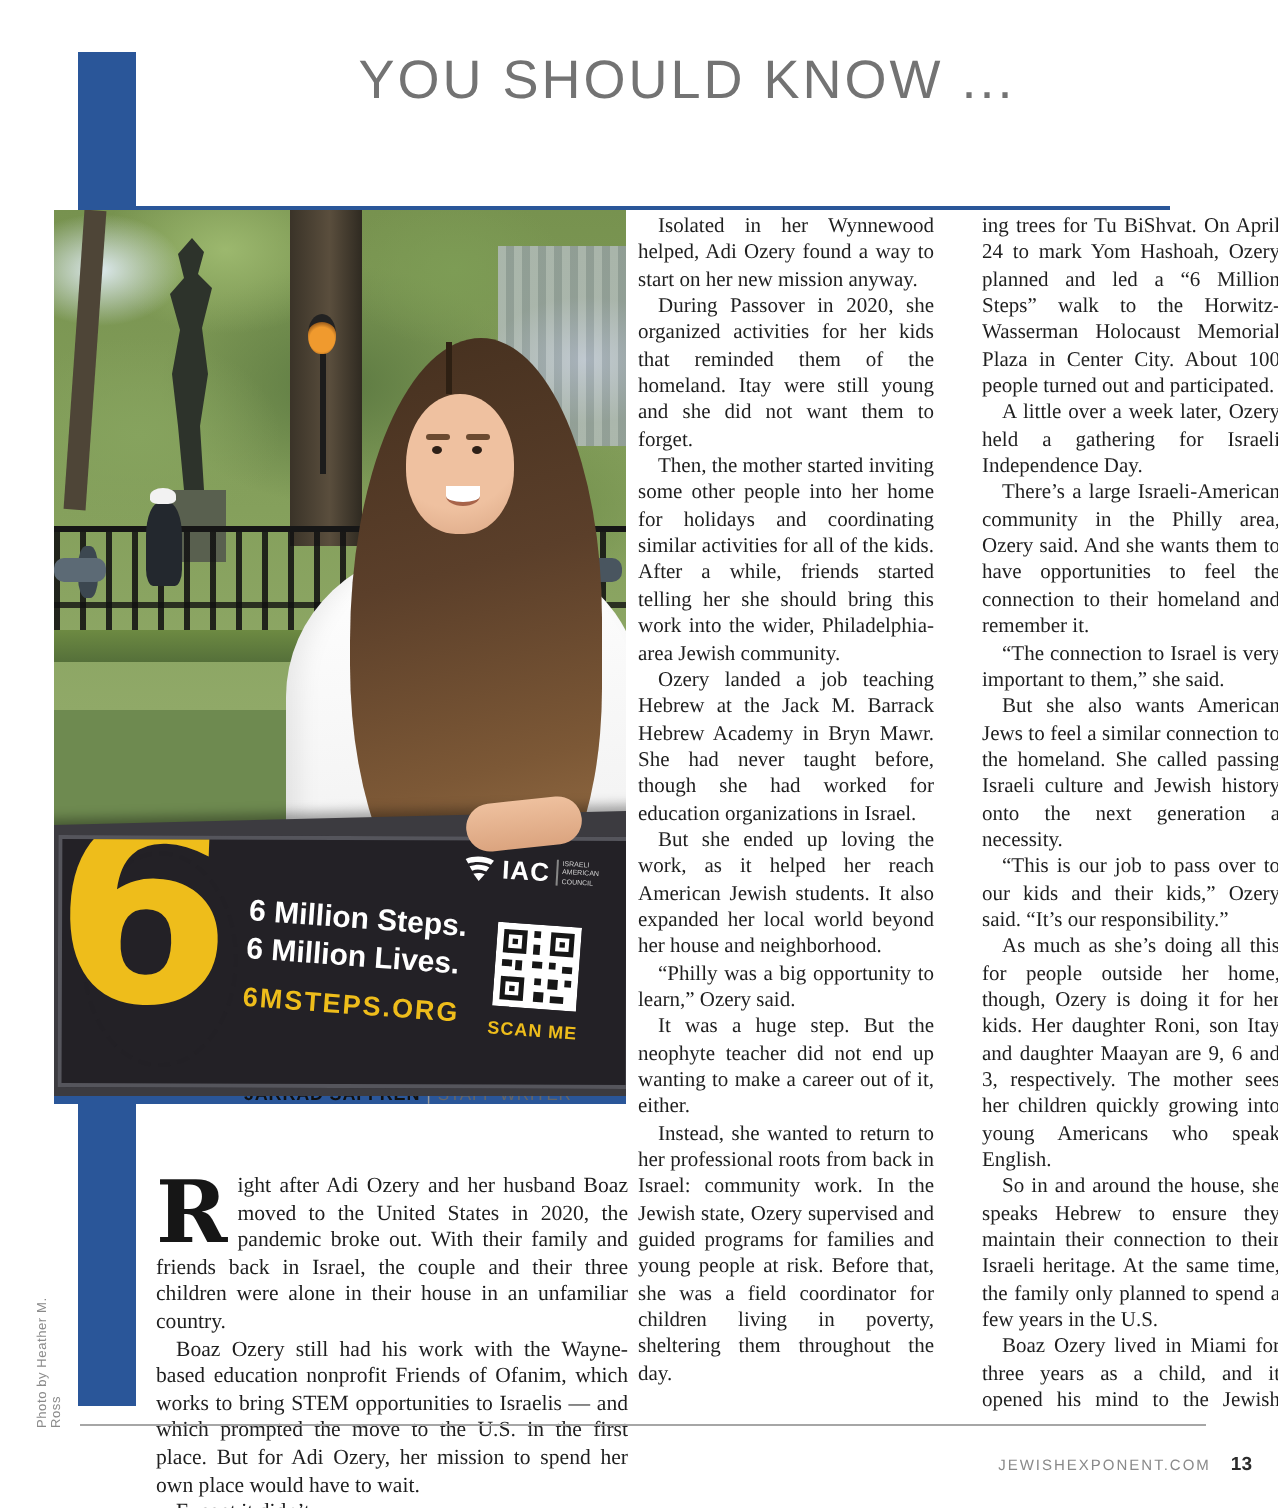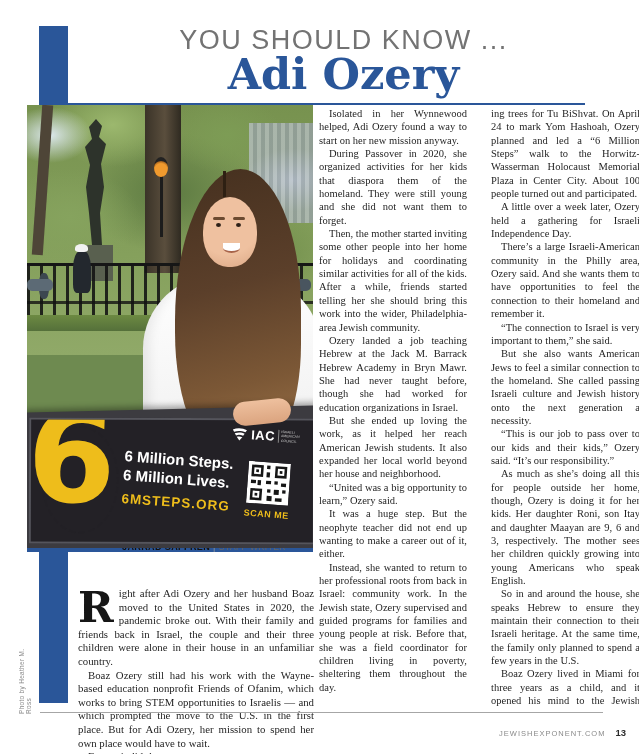--- a/index.html
+++ b/index.html
@@ -117,21 +117,20 @@
   .footer .site{color:#8a8a8a;font-size:7.5px;letter-spacing:1px;}
   .footer .pagenum{color:#2b2b2b;font-weight:bold;font-size:9.5px;margin-left:10px;}
 </style>
 </head>
 <body>
 
 <div class="page">
 
   <div class="accent-bar"></div>
   <div class="kicker">YOU SHOULD KNOW ...</div>
-  <div class="title">Adi Ozery</div>
   <div class="header-rule"></div>
 
   <div class="photo">
     <div class="foliage"></div>
     <div class="building"></div>
     <div class="trunk-left"></div>
     <div class="trunk-main"></div>
     <svg style="left:34px;top:12px;" width="70" height="170" viewBox="0 0 70 170">
       <rect x="20" y="128" width="32" height="36" fill="#59604f"></rect>
       <path d="M31 128 L28 96 L25 70 L29 48 L24 30 L31 22 L28 10 L35 2 L41 9 L38 20 L45 27 L40 47 L43 70 L39 96 L41 128 Z" fill="#2d332b"></path>
@@ -199,25 +198,25 @@
   <div class="intro">
     <p class="lead"><span class="dropcap">R</span><span>ight after Adi Ozery and her husband Boaz moved to the United States in 2020, the pandemic broke out. With their family and friends back in Israel, the couple and their three children were alone in their house in an unfamiliar country.</span></p>
     <div>
         <p>Boaz Ozery still had his work with the Wayne-based education nonprofit Friends of Ofanim, which works to bring STEM opportunities to Israelis — and which prompted the move to the U.S. in the first place. But for Adi Ozery, her mission to spend her own place would have to wait.</p>
         <p>Except it didn’t.</p>
       </div>
   </div>
 
   <div class="col col1">
       <p>Isolated in her Wynnewood helped, Adi Ozery found a way to start on her new mission anyway.</p>
-      <p>During Passover in 2020, she organized activities for her kids that diaspora them of the homeland. They were still young and she did not want them to forget.</p>
+      <p>During Passover in 2020, she organized activities for her kids that reminded them of the homeland. Itay were still young and she did not want them to forget.</p>
       <p>Then, the mother started inviting some other people into her home for holidays and coordinating similar activities for all of the kids. After a while, friends started telling her she should bring this work into the wider, Philadelphia-area Jewish community.</p>
       <p>Ozery landed a job teaching Hebrew at the Jack M. Barrack Hebrew Academy in Bryn Mawr. She had never taught before, though she had worked for education organizations in Israel.</p>
       <p>But she ended up loving the work, as it helped her reach American Jewish students. It also expanded her local world beyond her house and neighborhood.</p>
-      <p>“United was a big opportunity to learn,” Ozery said.</p>
+      <p>“Philly was a big opportunity to learn,” Ozery said.</p>
       <p>It was a huge step. But the neophyte teacher did not end up wanting to make a career out of it, either.</p>
       <p>Instead, she wanted to return to her professional roots from back in Israel: community work. In the Jewish state, Ozery supervised and guided programs for families and young people at risk. Before that, she was a field coordinator for children living in poverty, sheltering them throughout the day.</p>
     </div>
 
   <div class="col col2">
     <div style="display:contents;"><p>ing trees for Tu BiShvat. On April 24 to mark Yom Hashoah, Ozery planned and led a “6 Million Steps” walk to the Horwitz-Wasserman Holocaust Memorial Plaza in Center City. About 100 people turned out and participated.</p><p>A little over a week later, Ozery held a gathering for Israeli Independence Day.</p><p>There’s a large Israeli-American community in the Philly area, Ozery said. And she wants them to have opportunities to feel the connection to their homeland and remember it.</p><p>“The connection to Israel is very important to them,” she said.</p><p>But she also wants American Jews to feel a similar connection to the homeland. She called passing Israeli culture and Jewish history onto the next generation a necessity.</p><p>“This is our job to pass over to our kids and their kids,” Ozery said. “It’s our responsibility.”</p><p>As much as she’s doing all this for people outside her home, though, Ozery is doing it for her kids. Her daughter Roni, son Itay and daughter Maayan are 9, 6 and 3, respectively. The mother sees her children quickly growing into young Americans who speak English.</p><p>So in and around the house, she speaks Hebrew to ensure they maintain their connection to their Israeli heritage. At the same time, the family only planned to spend a few years in the U.S.</p><p>Boaz Ozery lived in Miami for three years as a child, and it opened his mind to the Jewish diaspora. The parents wanted their kids to have a similar experience.</p></div>
   </div>
 
   <div class="footer-rule"></div>
   <div class="footer">

